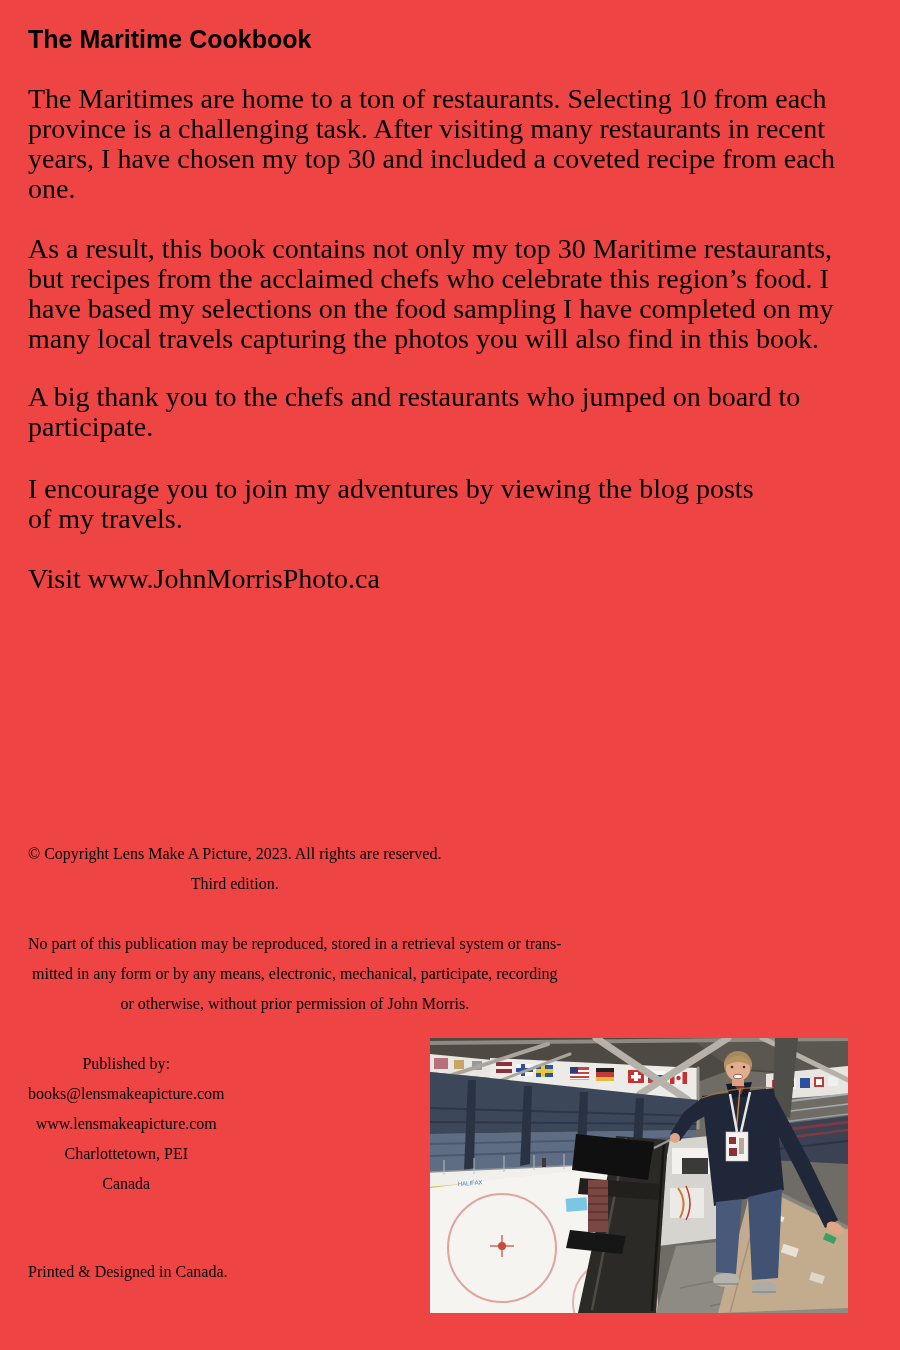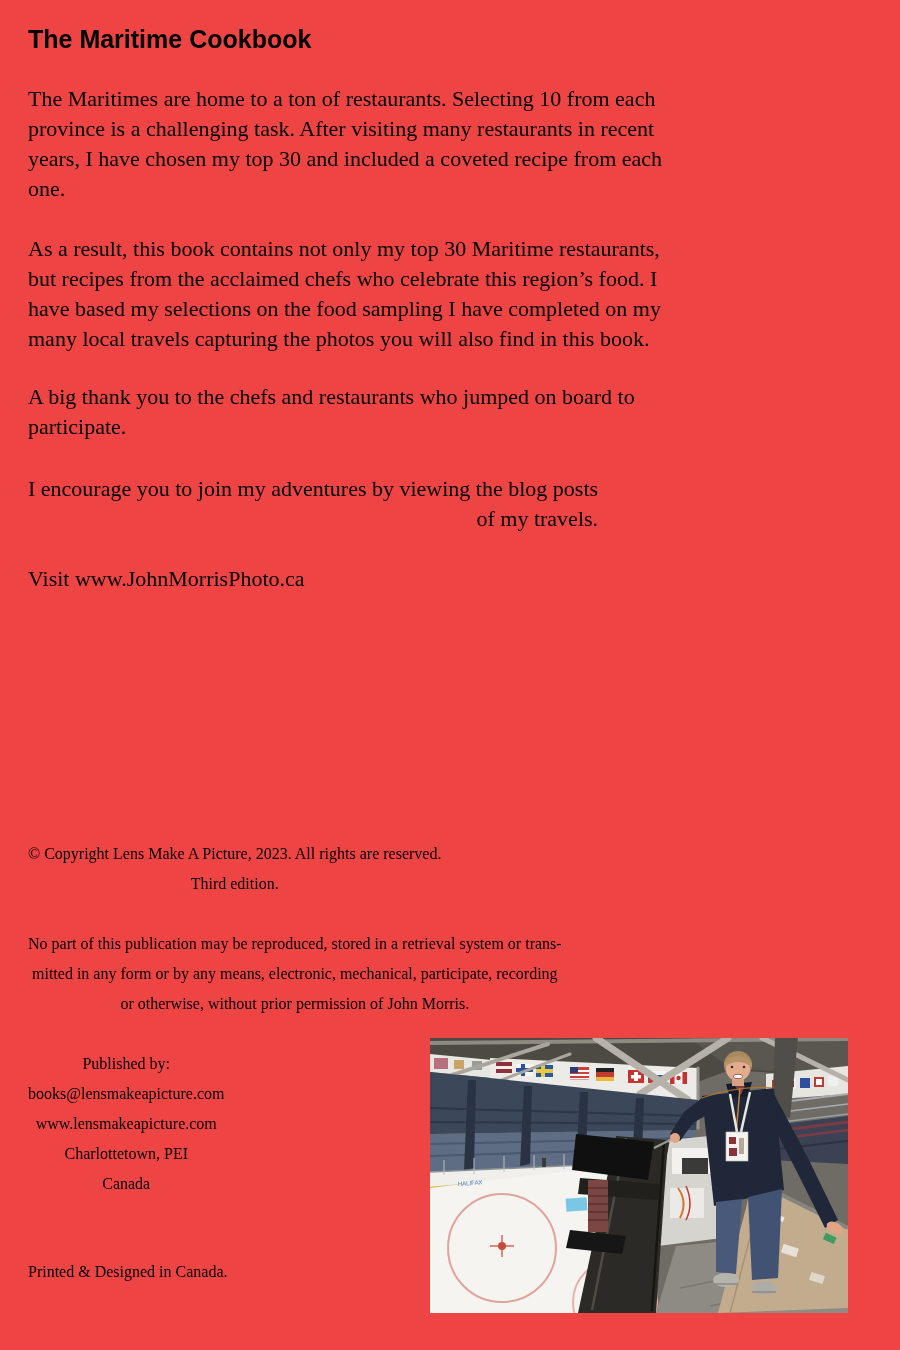--- a/index.html
+++ b/index.html
@@ -6,21 +6,21 @@
   .page{
     position:relative;width:900px;height:1350px;background:#ef4444;
     color:#000;overflow:hidden;
     font-family:"Liberation Serif","DejaVu Serif",serif;
   }
   .block{position:absolute;left:28px;}
   .title{
     font-family:"Liberation Sans","DejaVu Sans",sans-serif;
     font-weight:700;font-size:25px;line-height:30px;letter-spacing:0;
   }
-  .body-lg{font-size:22px;line-height:30px;}
+  .body-lg{font-size:28px;line-height:30px;}
   .body-sm{font-size:16px;line-height:30px;text-align:center;}
   .line{white-space:nowrap;}
   .photo{
     position:absolute;left:430px;top:1038px;width:418px;height:275px;
     overflow:hidden;background:#6f6c66;
   }
   .photo svg{display:block;}
 </style>
 </head>
 <body>
@@ -41,21 +41,21 @@
     <div class="line">but recipes from the acclaimed chefs who celebrate this region’s food. I</div>
     <div class="line">have based my selections on the food sampling I have completed on my</div>
     <div class="line">many local travels capturing the photos you will also find in this book.</div>
   </div>
 
   <div class="block body-lg" style="top:382px;">
     <div class="line">A big thank you to the chefs and restaurants who jumped on board to</div>
     <div class="line">participate.</div>
   </div>
 
-  <div class="block body-lg" style="top:474px;text-align:right;">
+  <div class="block body-lg" style="top:474px;">
     <div class="line">I encourage you to join my adventures by viewing the blog posts</div>
     <div class="line">of my travels.</div>
   </div>
 
   <div class="block body-lg" style="top:564px;">
     <div class="line">Visit www.JohnMorrisPhoto.ca</div>
   </div>
 
   <div class="block body-sm" style="top:839px;">
     <div class="line">© Copyright Lens Make A Picture, 2023. All rights are reserved.</div>

